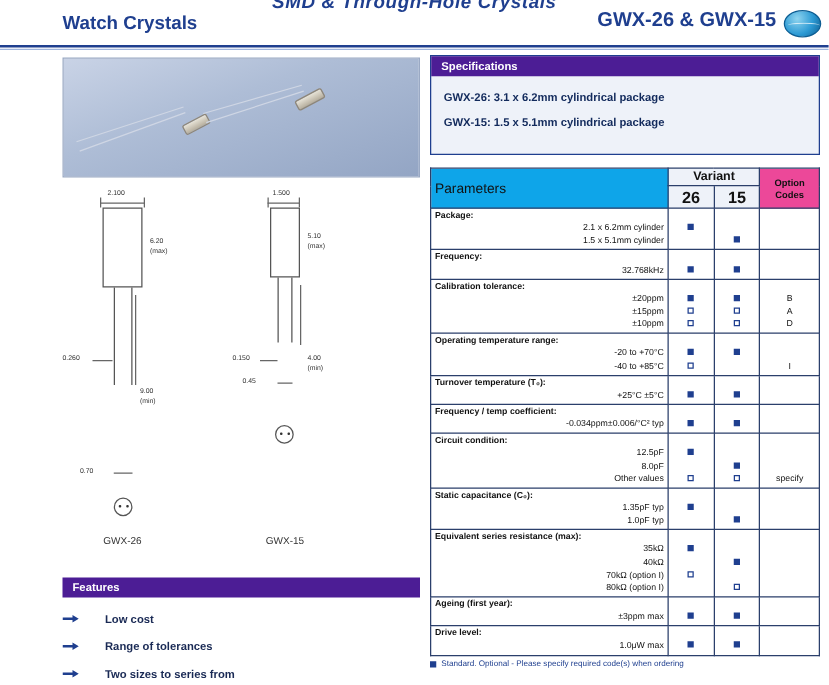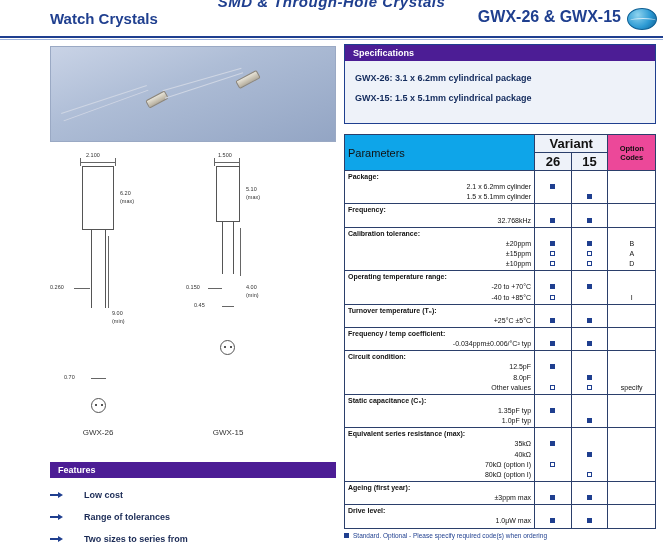--- a/index.html
+++ b/index.html
@@ -132,21 +132,21 @@
     width:312px; border-collapse:collapse; font-size:7px; color:#111;
   }
   table.params th, table.params td {
     border:1px solid #2b3f6b; padding:1px 3px; vertical-align:middle;
   }
   .hdr-param {
     background:#0ea5e9; font-weight:normal; font-size:11px; text-align:left;
     width:176px;
   }
   .hdr-sub { background:#eef2f9; font-weight:bold; text-align:center; font-size:13px; }
-  .hdr-variant { background:#eef2f9; font-weight:bold; text-align:center; font-size:13px; }
+  .hdr-variant { background:#eef2f9; font-weight:bold; text-align:center; font-size:10px; }
   .hdr-opt { background:#ec4899; font-weight:bold; text-align:center; font-size:7.5px; width:44px; }
   td.pname { font-weight:bold; background:#fff; }
   td.pname .sub { font-weight:normal; }
   td.val { text-align:center; width:34px; }
   td.opt { text-align:center; width:44px; font-weight:normal; }
   .sq-f { display:inline-block; width:5px; height:5px; background:#1f3f8f; }
   .sq-o { display:inline-block; width:5px; height:5px; border:1px solid #1f3f8f; background:#fff; }
   .right-ind { text-align:right; display:block; }
   .rowline { line-height:1.45; }
   .legend {

